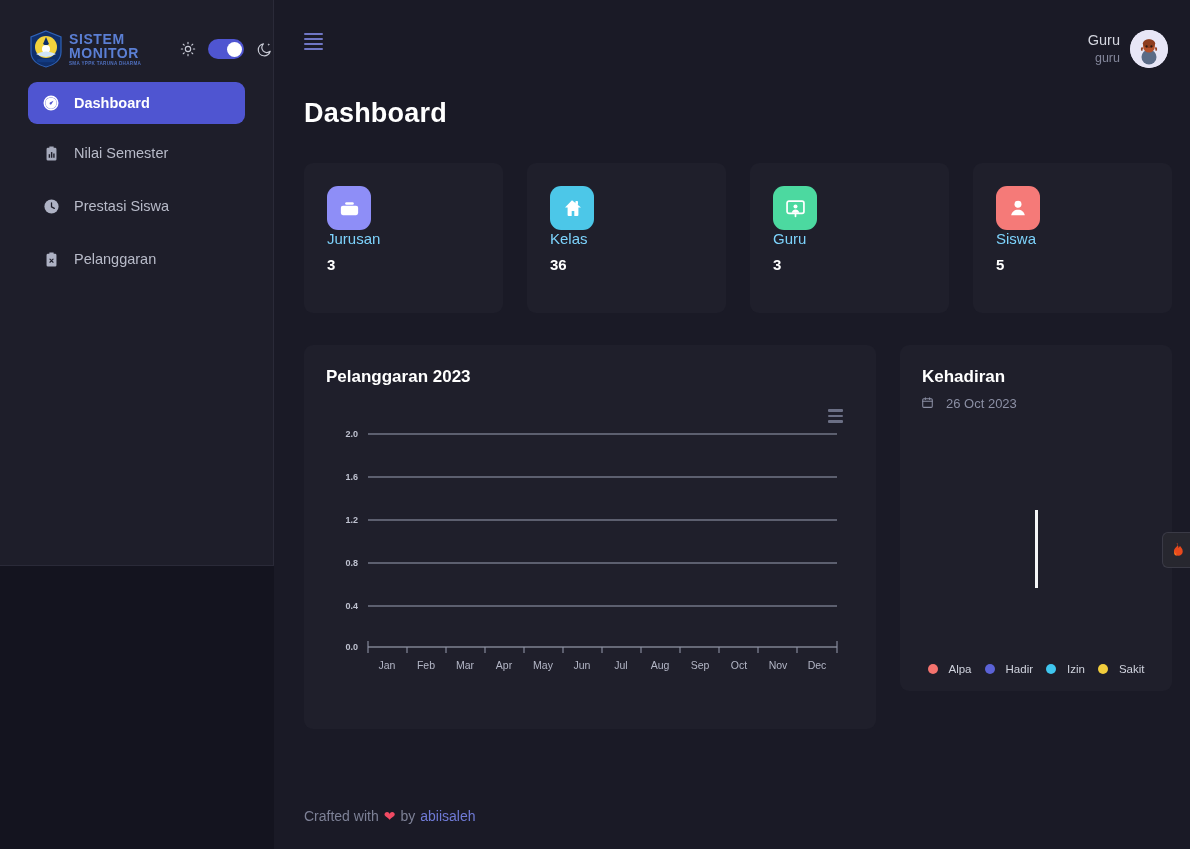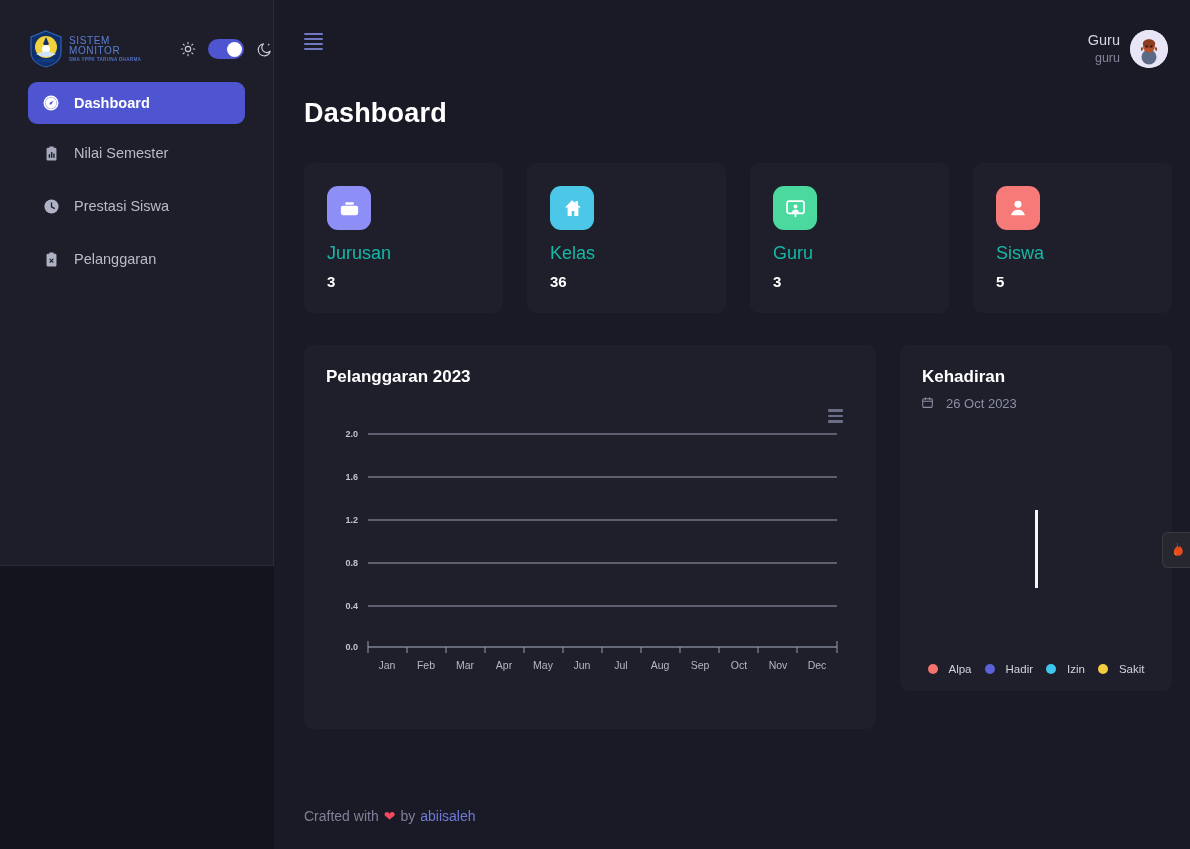--- a/index.html
+++ b/index.html
@@ -25,21 +25,21 @@
     padding: 30px 0 0 28px;
     gap: 0;
   }
   .logo-badge {
     width: 36px; height: 38px; flex: 0 0 36px;
     position: relative;
   }
   .logo-badge svg { display: block; }
   .brand-text { margin-left: 5px; line-height: 1; }
   .brand-text .bt1 {
-    font-size: 10px; font-weight: normal; letter-spacing: .6px;
+    font-size: 14px; font-weight: bold; letter-spacing: .6px;
     color: #5b7fd4;
   }
   .brand-text .bt2 {
     font-size: 4.6px; font-weight: bold; letter-spacing: .3px;
     color: #4f6fbd; margin-top: 2px;
   }
   .theme-row {
     display: flex; align-items: center; gap: 12px;
     margin-left: 26px;
   }
@@ -109,21 +109,21 @@
   .stat {
     flex: 1 1 0; height: 150px;
     background: #1f1f2b; border-radius: 9px;
     padding: 23px 0 0 23px;
   }
   .stat-ico {
     width: 44px; height: 44px; border-radius: 11px;
     display: flex; align-items: center; justify-content: center;
     color: #fff;
   }
-  .stat-label { color: #14b8a6; font-size: 18px; margin-top: 13px; }
+  .stat-label { color: #7dd3fc; font-size: 15px; }
   .stat-val { color: #fff; font-size: 15px; font-weight: bold; margin-top: 9px; }
 
   
   .panels {
     display: flex; gap: 24px;
     padding: 32px 18px 0 30px;
   }
   .panel {
     background: #1f1f2b; border-radius: 9px;
   }

